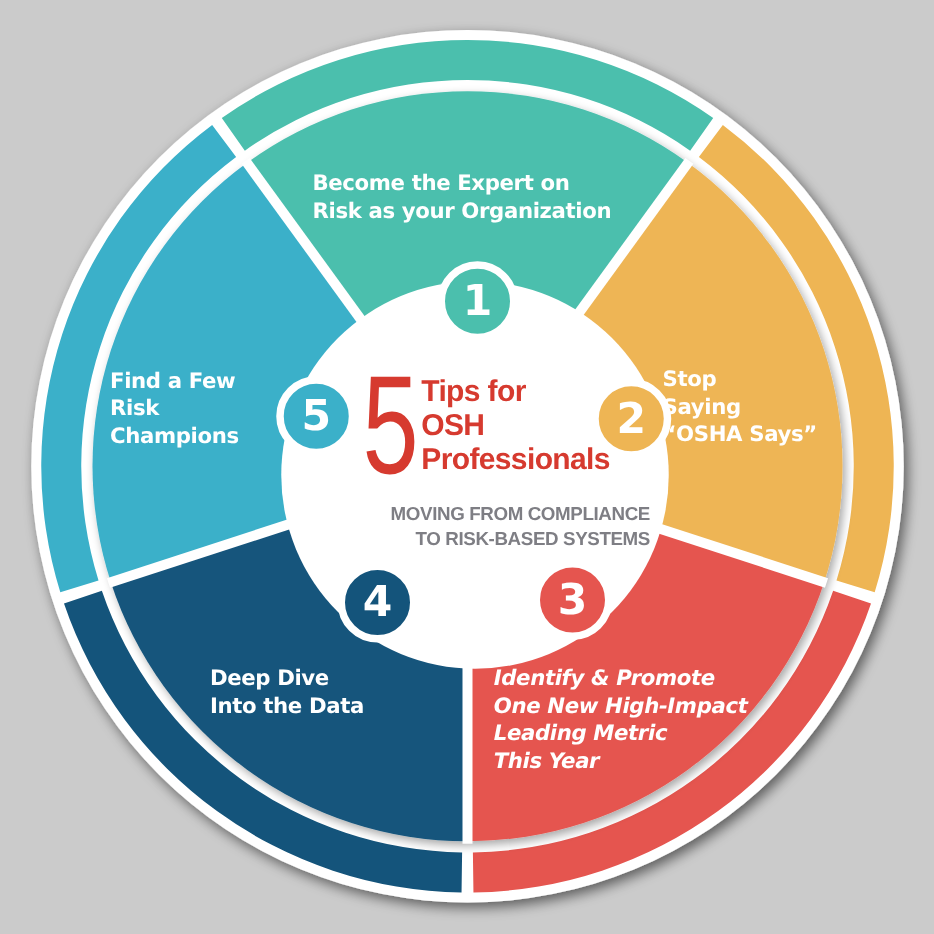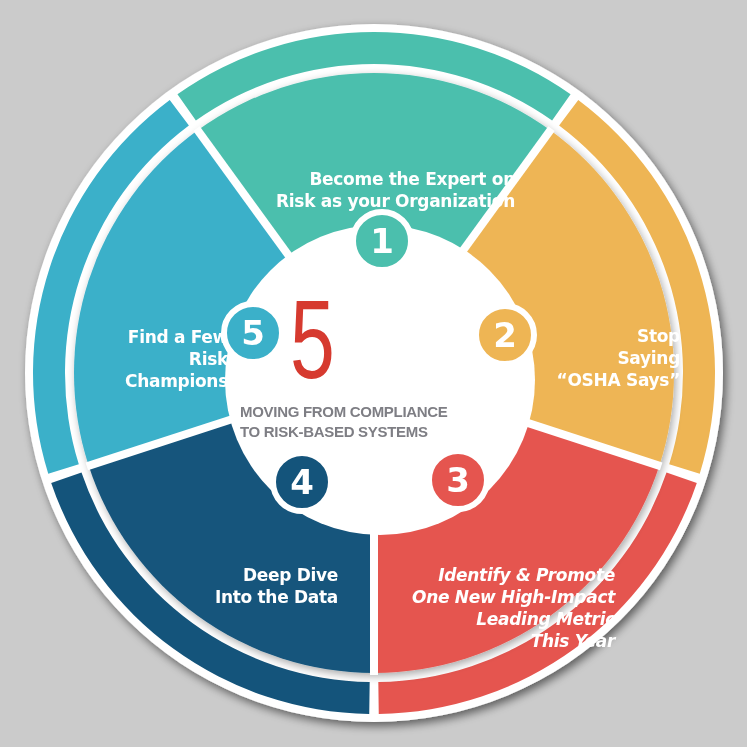--- a/index.html
+++ b/index.html
@@ -11,27 +11,26 @@
       font-family: "Liberation Sans", "DejaVu Sans", sans-serif;
     }
     #wheel {
       position: absolute; left: 0; top: 0;
       width: 747px; height: 747px;
     }
     .label {
       position: absolute;
       color: #ffffff;
       font-weight: bold;
-      text-align: right;
+      text-align: left;
       font-size: 17px;
       line-height: 22px;
       white-space: pre-line;
       font-family: "DejaVu Sans", "Liberation Sans", sans-serif;
       letter-spacing: -0.3px;
-      margin-top: 32px;
     }
     .badge {
       position: absolute;
       width: 52px; height: 52px;
       border-radius: 50%;
       border: 6px solid #ffffff;
       box-sizing: content-box;
       color: #ffffff;
       font-weight: bold;
       font-size: 34px;
@@ -61,21 +60,21 @@
       line-height: 27px;
       font-weight: bold;
       font-family: "Liberation Sans", sans-serif;
       letter-spacing: -0.5px;
       white-space: pre-line;
     }
     .subtitle {
       position: absolute;
       left: 240px; top: 402px;
       width: 280px;
-      text-align: left;
+      text-align: right;
       font-size: 15px;
       line-height: 20px;
       font-weight: bold;
       font-family: "Liberation Sans", sans-serif;
       white-space: pre-line;
       letter-spacing: -0.3px;
     }
   </style>
 </head>
 <body style="background: rgb(203, 203, 203);">
@@ -144,15 +143,18 @@
 Champions</div>
 
 <div class="badge" style="left: 350px; top: 209px; background: rgb(75, 191, 173);">1</div>
 <div class="badge" style="left: 473px; top: 303px; background: rgb(238, 181, 84);">2</div>
 <div class="badge" style="left: 426px; top: 448px; background: rgb(229, 85, 79);">3</div>
 <div class="badge" style="left: 270px; top: 450px; background: rgb(20, 84, 123);">4</div>
 <div class="badge" style="left: 221px; top: 301px; background: rgb(59, 176, 201);">5</div>
 
 <div class="center-title">
   <div class="big-five" style="color: rgb(214, 58, 47);">5</div>
+  <div class="title-lines" style="color: rgb(214, 58, 47);">Tips for
+OSH
+Professionals</div>
 </div>
 <div class="subtitle" style="color: rgb(126, 126, 132);">MOVING FROM COMPLIANCE
 TO RISK-BASED SYSTEMS</div>
 
 </body></html>

